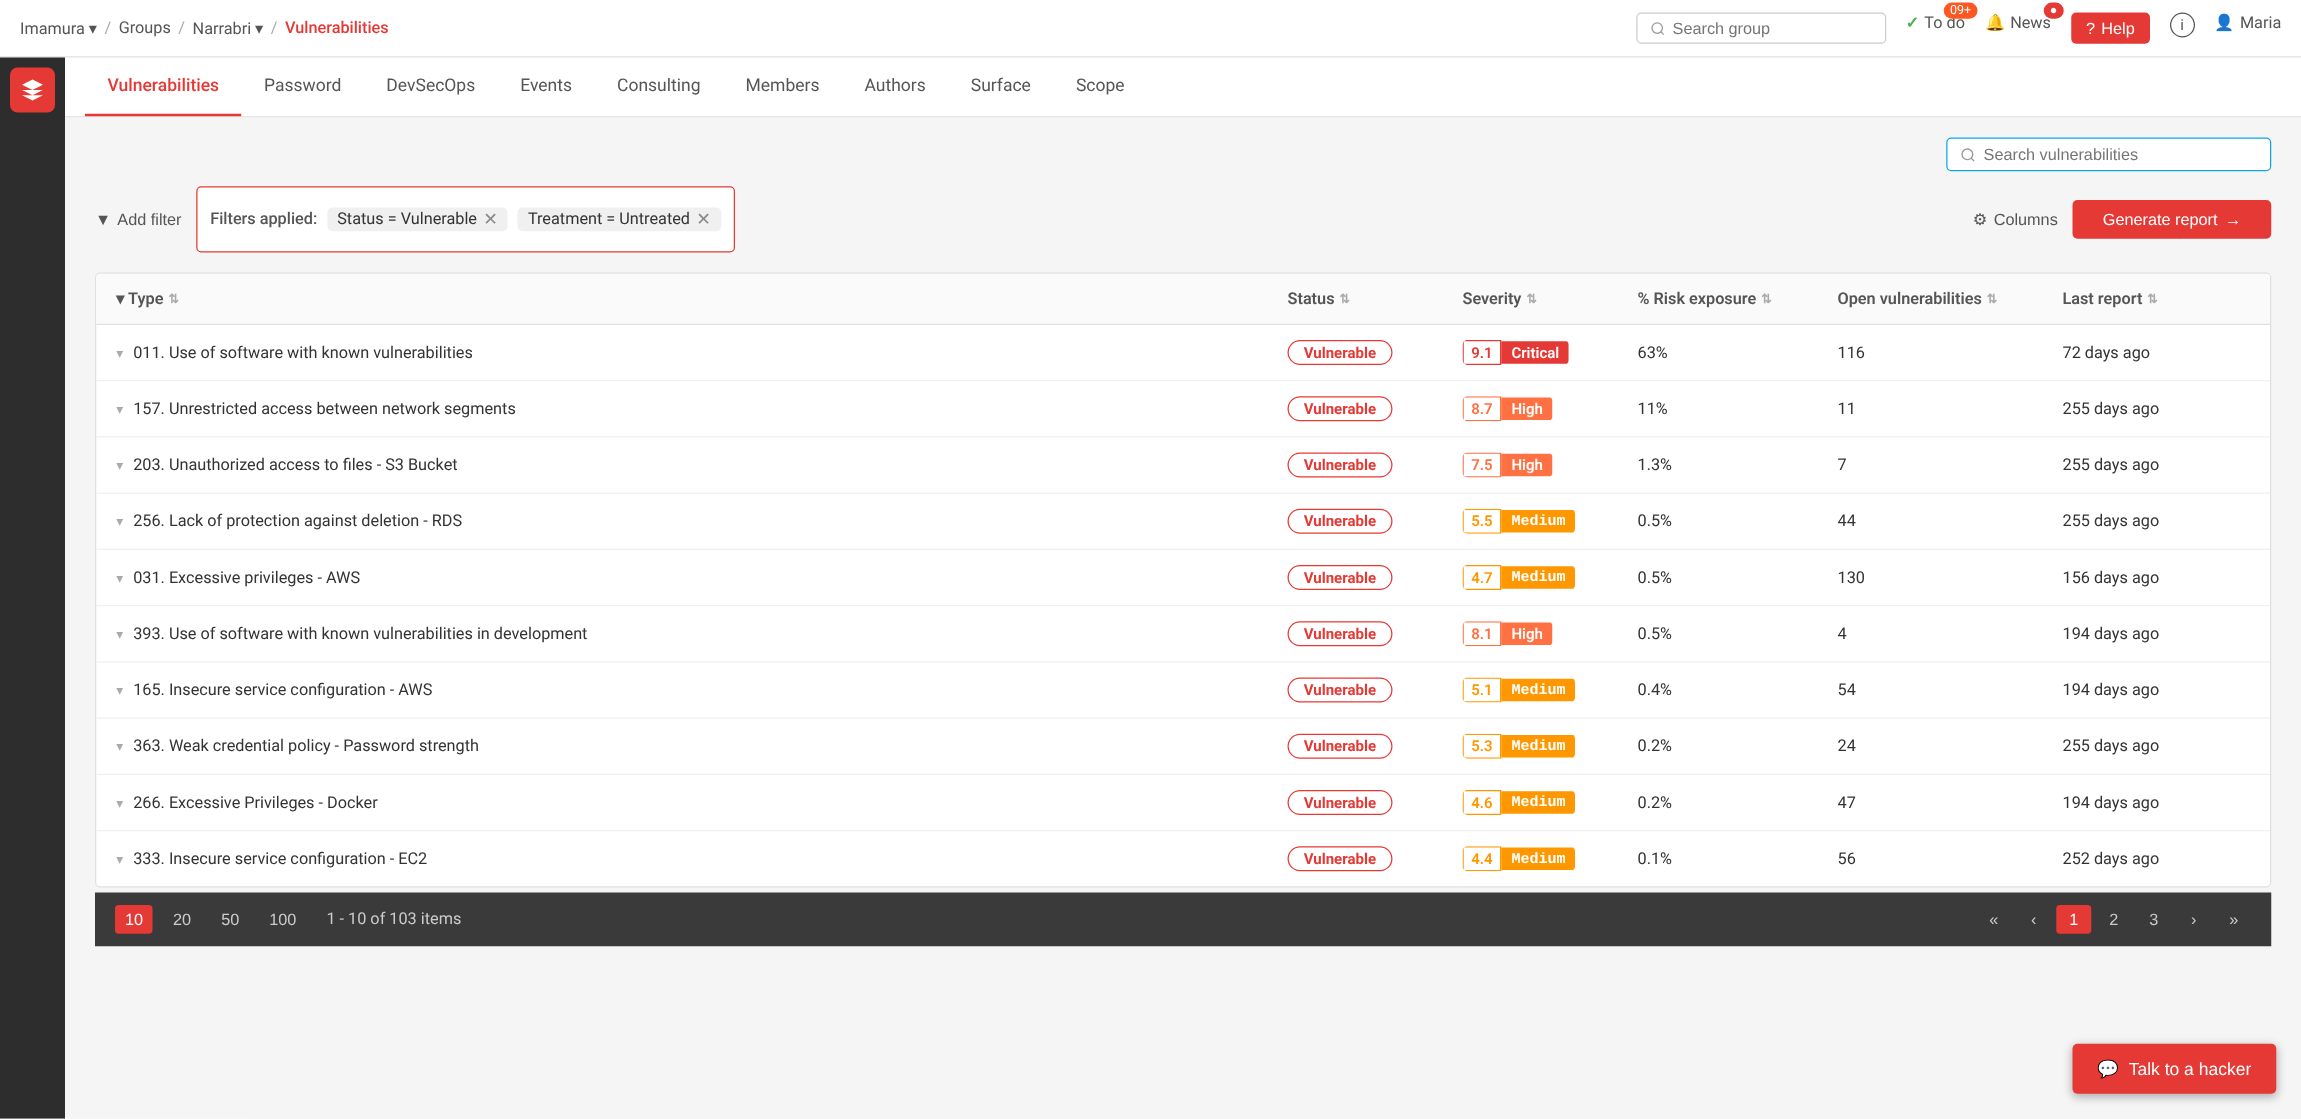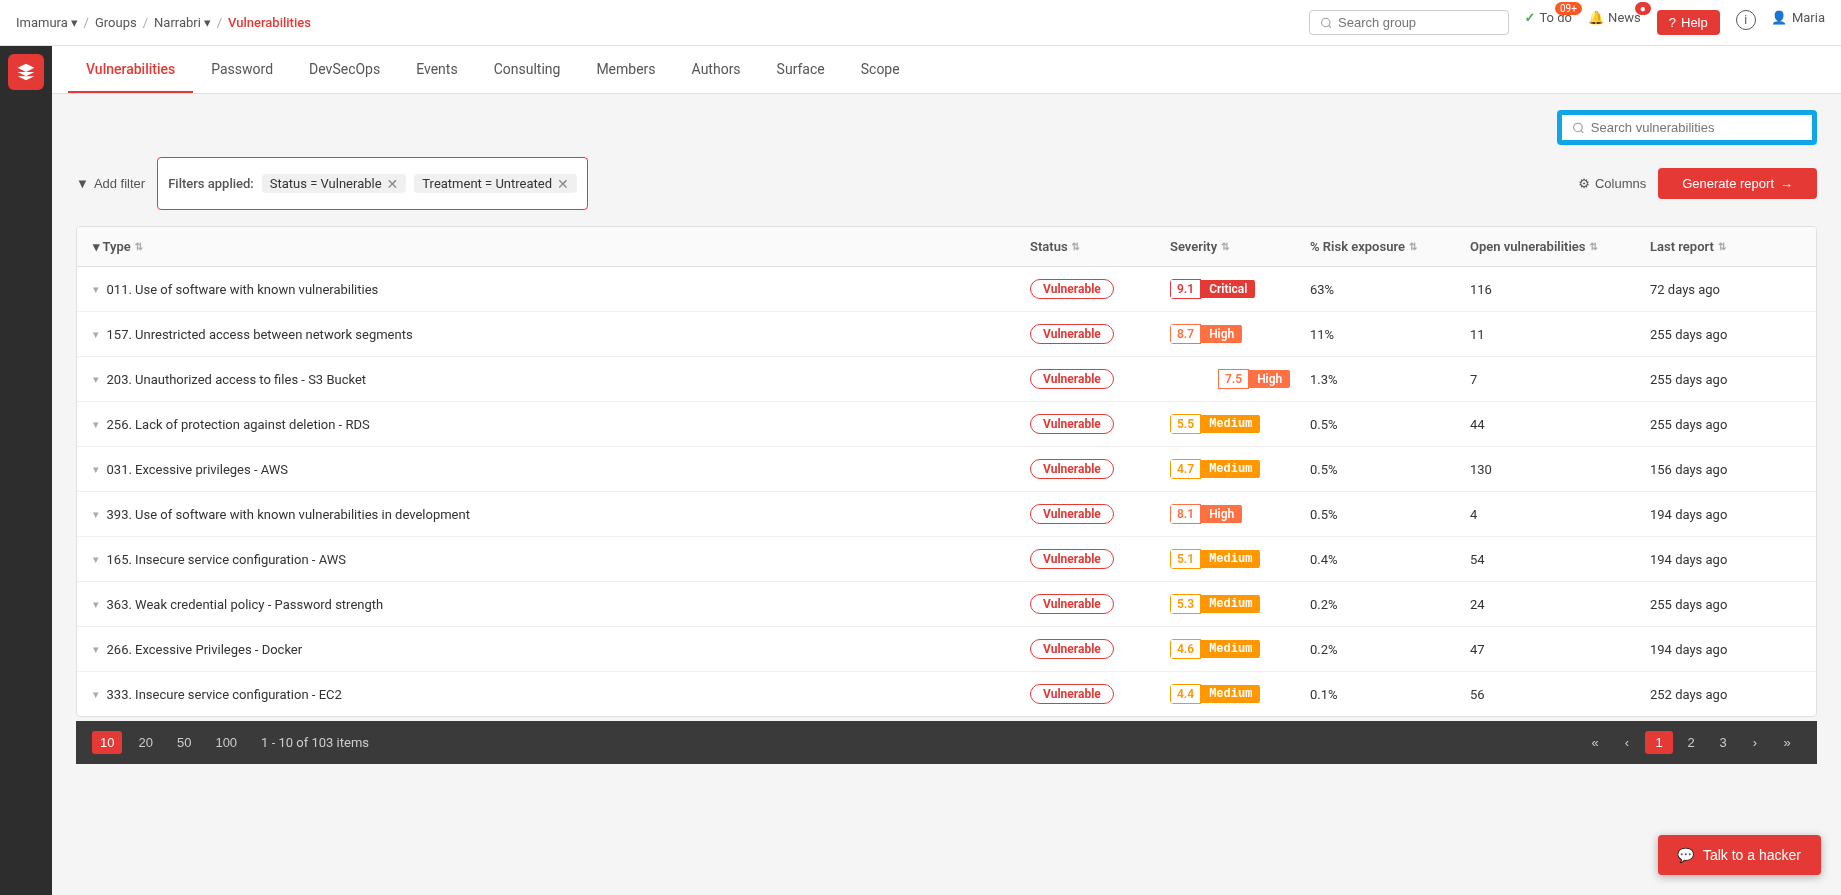--- a/index.html
+++ b/index.html
@@ -153,21 +153,21 @@
 
     
     .actions-bar {
       display: flex;
       justify-content: flex-end;
       margin-bottom: 12px;
     }
     .vuln-search {
       display: flex;
       align-items: center;
-      border: 5px solid #0ea5e9;
+      border: 1px solid #0ea5e9;
       border-radius: 4px;
       padding: 5px 10px;
       background: #fff;
       gap: 6px;
       width: 260px;
     }
     .vuln-search input {
       border: none;
       outline: none;
       font-size: 13px;
@@ -589,21 +589,21 @@
             <div class="table-row">
       <div class="type-cell">
         <span class="chevron-icon">▾</span>
         <span>203. Unauthorized access to files - S3 Bucket</span>
       </div>
       <div>
         <span class="status-badge">Vulnerable</span>
       </div>
       <div>
         <span class="severity-badge">
-          <span class="sev-score" style="border-color:#ff7043;color:#ff7043;margin-left:48px;">7.5</span>
+          <span class="sev-score" style="border-color:#ff7043;color:#ff7043;">7.5</span>
           <span class="sev-label sev-high">High</span>
         </span>
       </div>
       <div class="risk-cell">1.3%</div>
       <div class="open-vuln-cell">7</div>
       <div class="last-report-cell">255 days ago</div>
     </div>
             <div class="table-row">
       <div class="type-cell">
         <span class="chevron-icon">▾</span>

